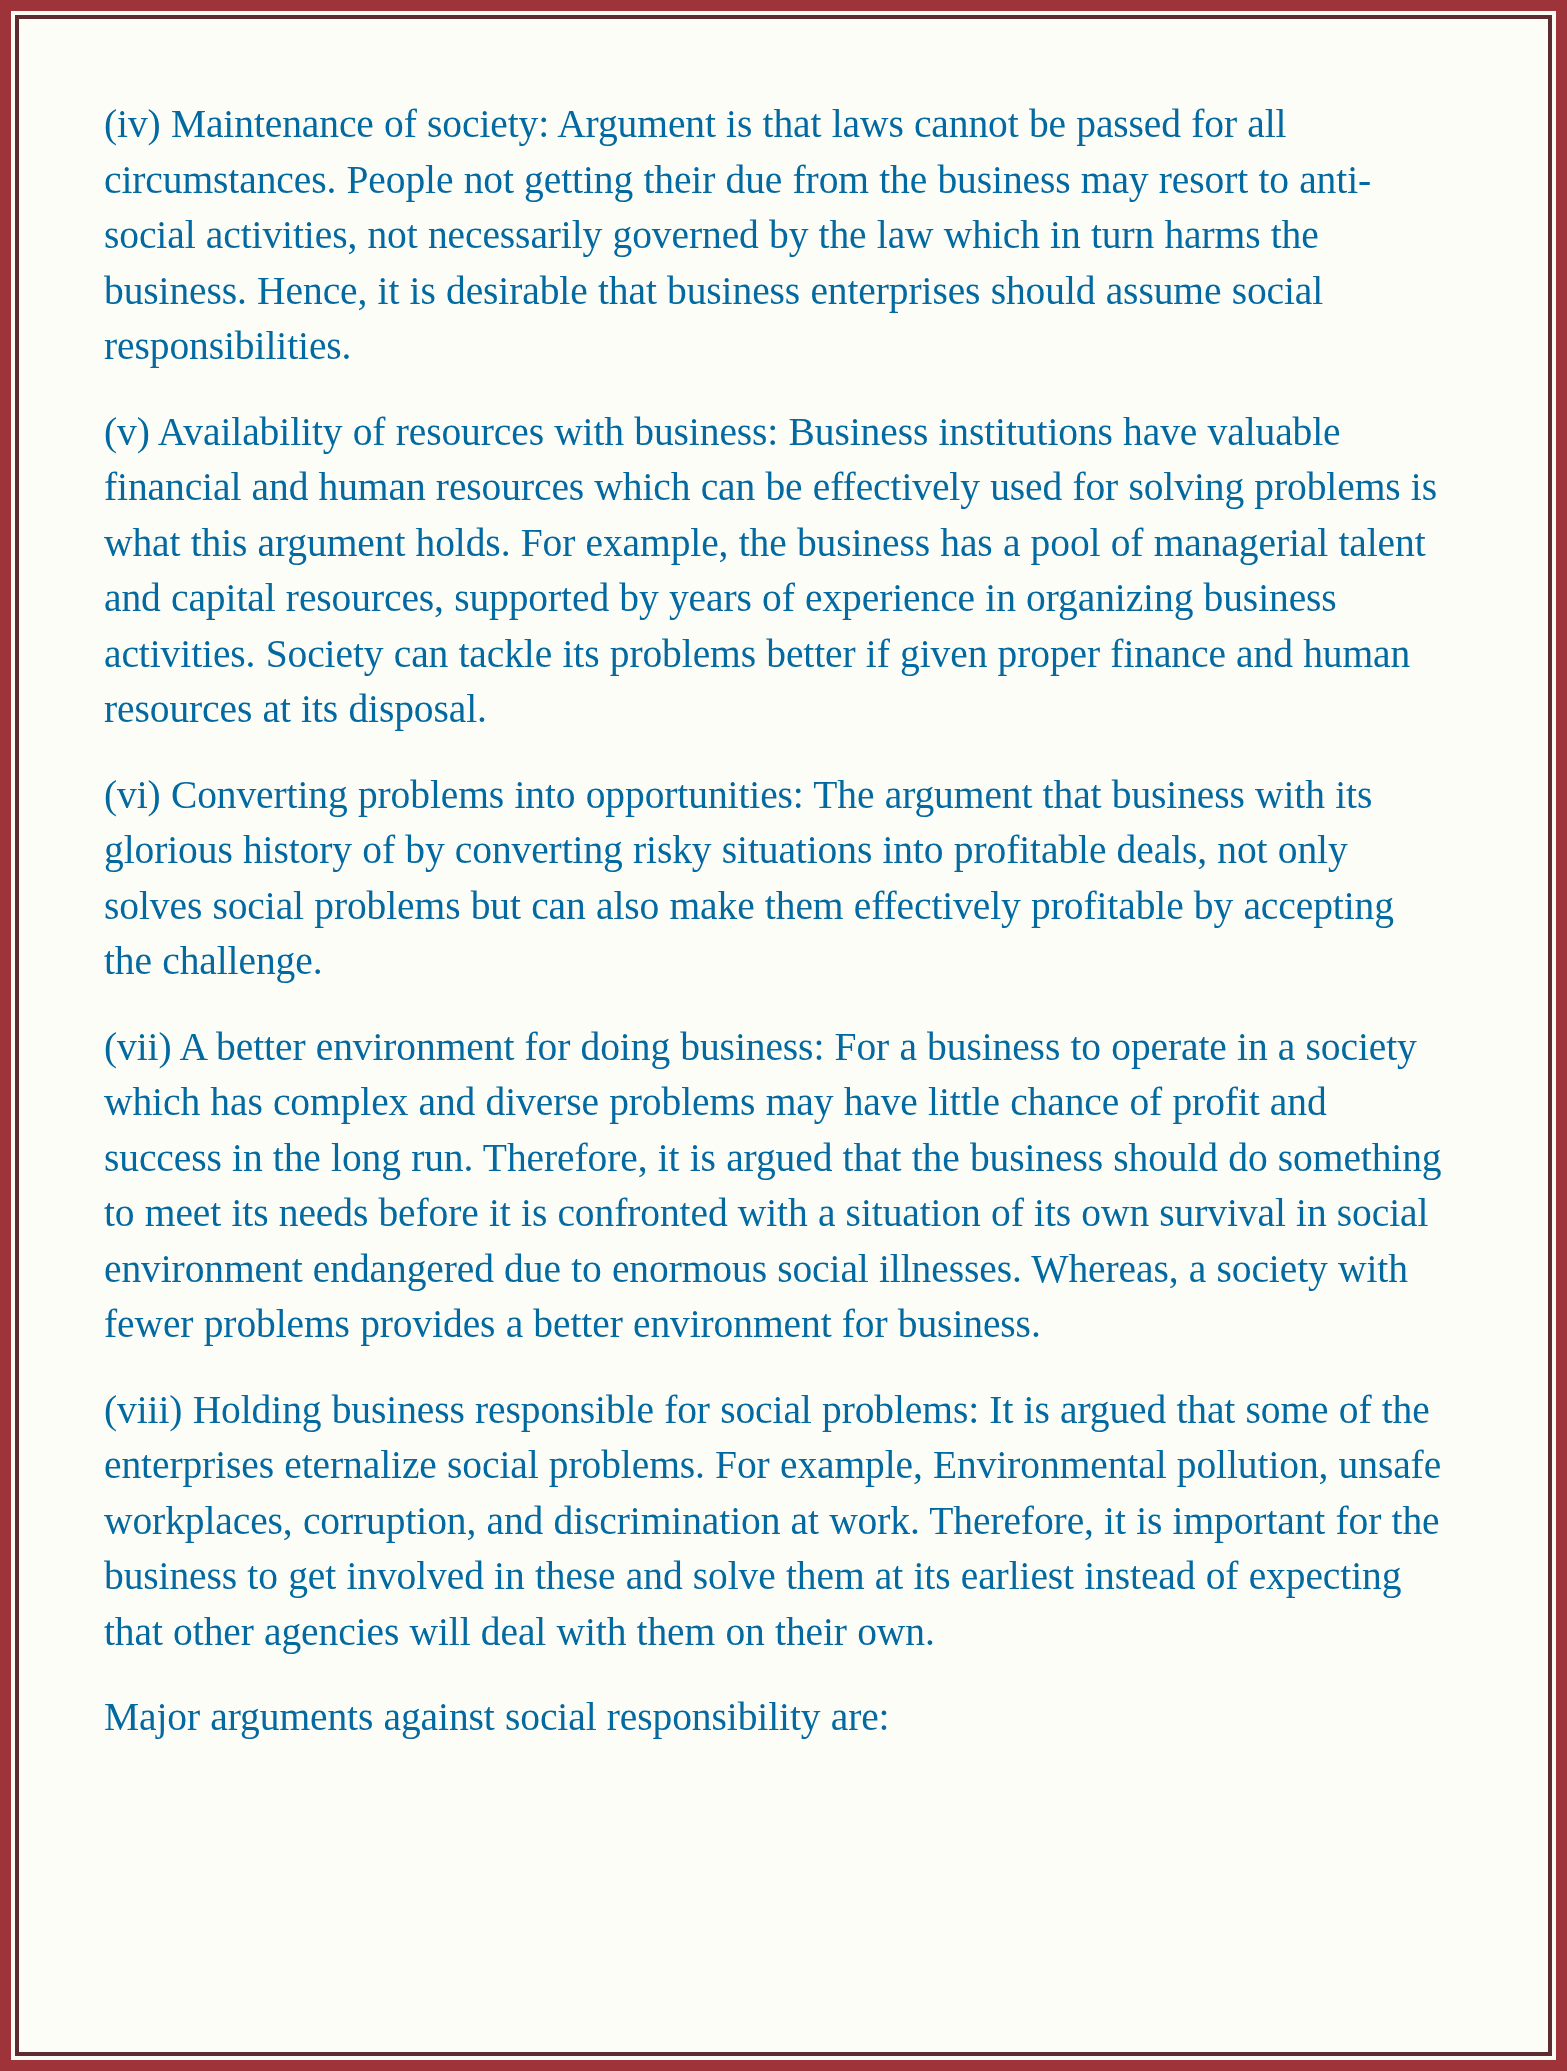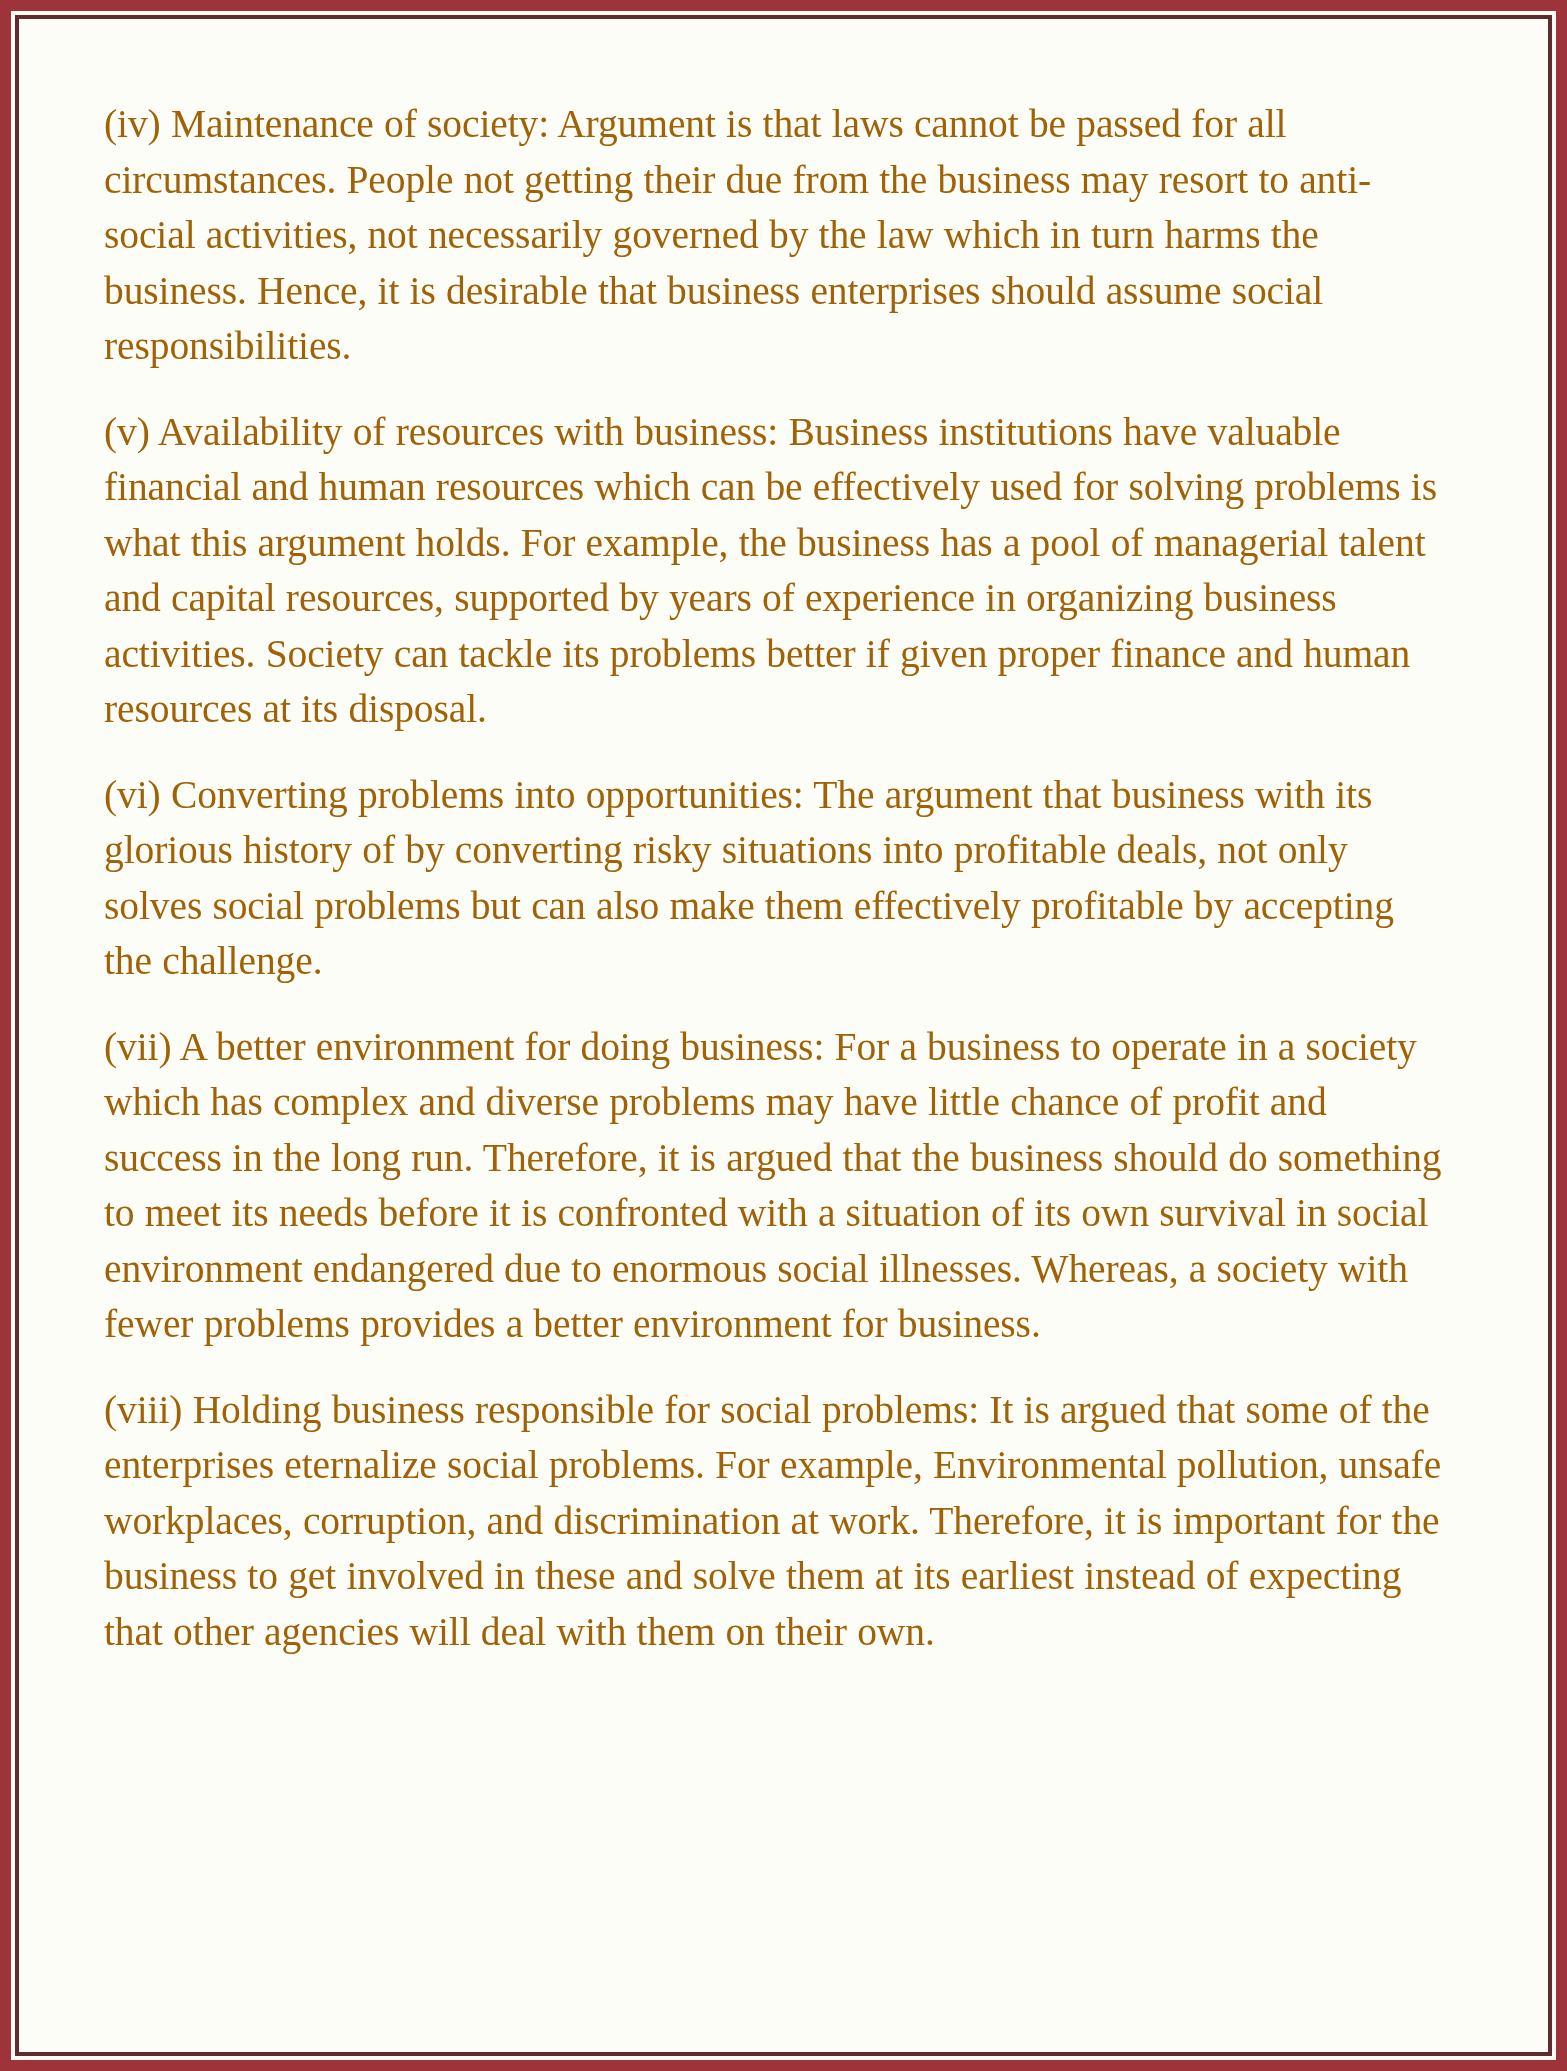--- a/index.html
+++ b/index.html
@@ -52,21 +52,21 @@
 
   .content {
     box-sizing: border-box;
     padding: 78px 100px 0 85px;
   }
 
   p.para {
     margin: 0 0 30px 0;
     font-size: 39.5px;
     line-height: 55.5px;
-    color: #a16207;
+    color: #0369a1;
     letter-spacing: -0.1px;
     text-align: left;
     word-spacing: 0.5px;
   }
 
   p.para:last-child {
     margin-bottom: 0;
   }
 </style>
 </head>
@@ -81,18 +81,19 @@
           <p class="para">(iv) Maintenance of society: Argument is that laws cannot be passed for all circumstances. People not getting their due from the business may resort to anti-social activities, not necessarily governed by the law which in turn harms the business. Hence, it is desirable that business enterprises should assume social responsibilities.</p>
 
           <p class="para">(v) Availability of resources with business: Business institutions have valuable financial and human resources which can be effectively used for solving problems is what this argument holds. For example, the business has a pool of managerial talent and capital resources, supported by years of experience in organizing business activities. Society can tackle its problems better if given proper finance and human resources at its disposal.</p>
 
           <p class="para">(vi) Converting problems into opportunities: The argument that business with its glorious history of by converting risky situations into profitable deals, not only solves social problems but can also make them effectively profitable by accepting the challenge.</p>
 
           <p class="para">(vii) A better environment for doing business: For a business to operate in a society which has complex and diverse problems may have little chance of profit and success in the long run. Therefore, it is argued that the business should do something to meet its needs before it is confronted with a situation of its own survival in social environment endangered due to enormous social illnesses. Whereas, a society with fewer problems provides a better environment for business.</p>
 
           <p class="para">(viii) Holding business responsible for social problems: It is argued that some of the enterprises eternalize social problems. For example, Environmental pollution, unsafe workplaces, corruption, and discrimination at work. Therefore, it is important for the business to get involved in these and solve them at its earliest instead of expecting that other agencies will deal with them on their own.</p>
 
+          <p class="para">Major arguments against social responsibility are:</p>
 
         </div>
       </div>
     </div>
   </div>
 </div>
 
 </body></html>

